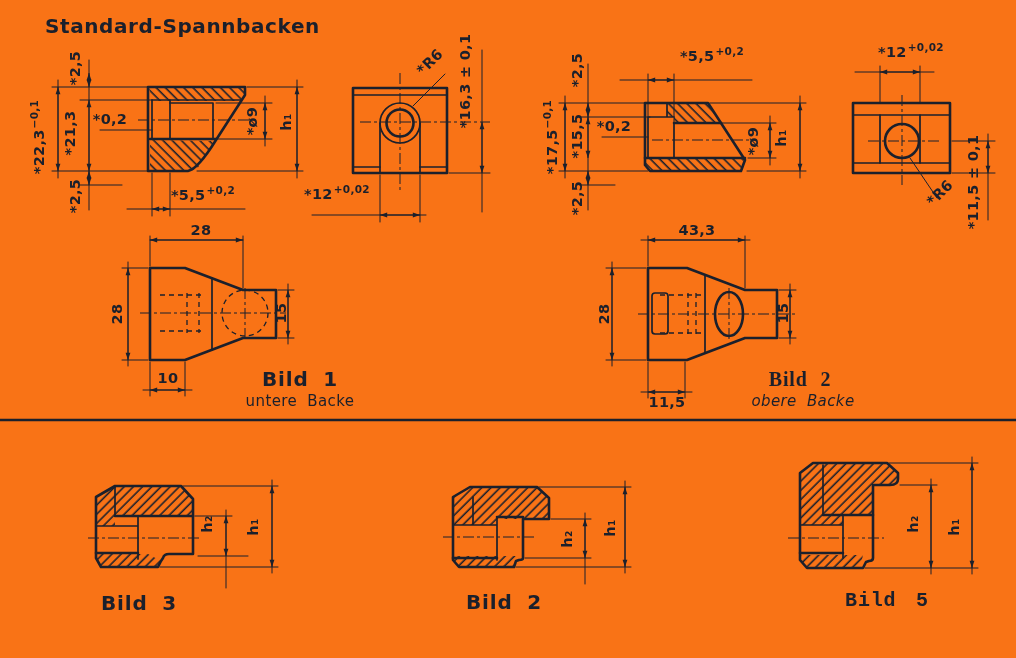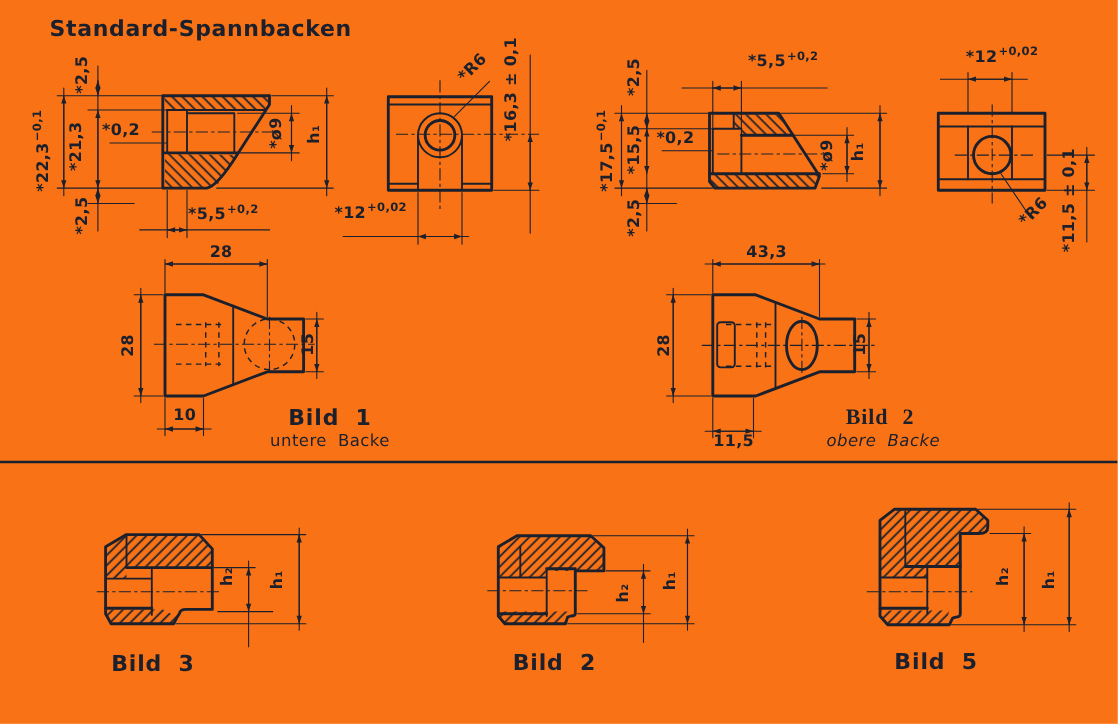--- a/index.html
+++ b/index.html
@@ -245,16 +245,16 @@
   <div class="lab dim r90" style="left:207px;top:524px;">h₂</div>
   <div class="lab dim r90" style="left:253px;top:527px;">h₁</div>
   <div class="lab biglab" style="left:139px;top:603px;">Bild 3</div>
 
   <div class="lab dim r90" style="left:567px;top:539px;">h₂</div>
   <div class="lab dim r90" style="left:610px;top:528px;">h₁</div>
   <div class="lab biglab" style="left:504px;top:602px;">Bild 2</div>
 
   <div class="lab dim r90" style="left:913px;top:524px;">h₂</div>
   <div class="lab dim r90" style="left:954px;top:527px;">h₁</div>
-  <div class="lab biglab" style="left:851px;top:601px;">Bild 5</div>
+  <div class="lab biglab" style="left:887px;top:601px;font-family:Liberation Mono, monospace;">Bild 5</div>
 
 
 </div>
 
 </body></html>

